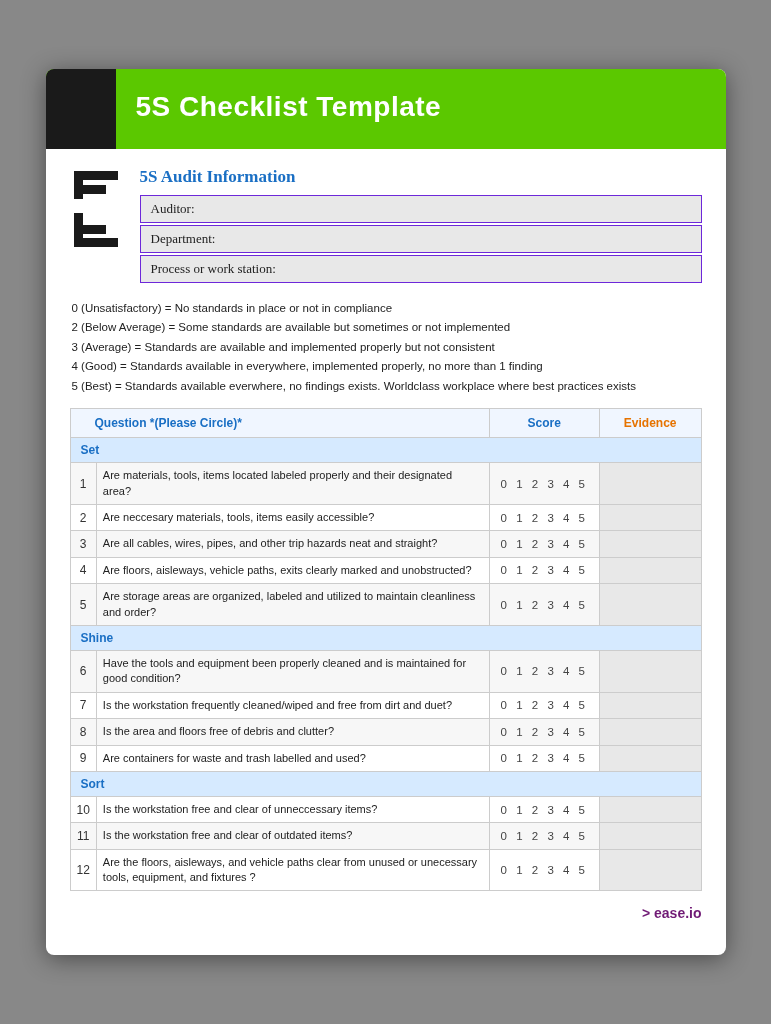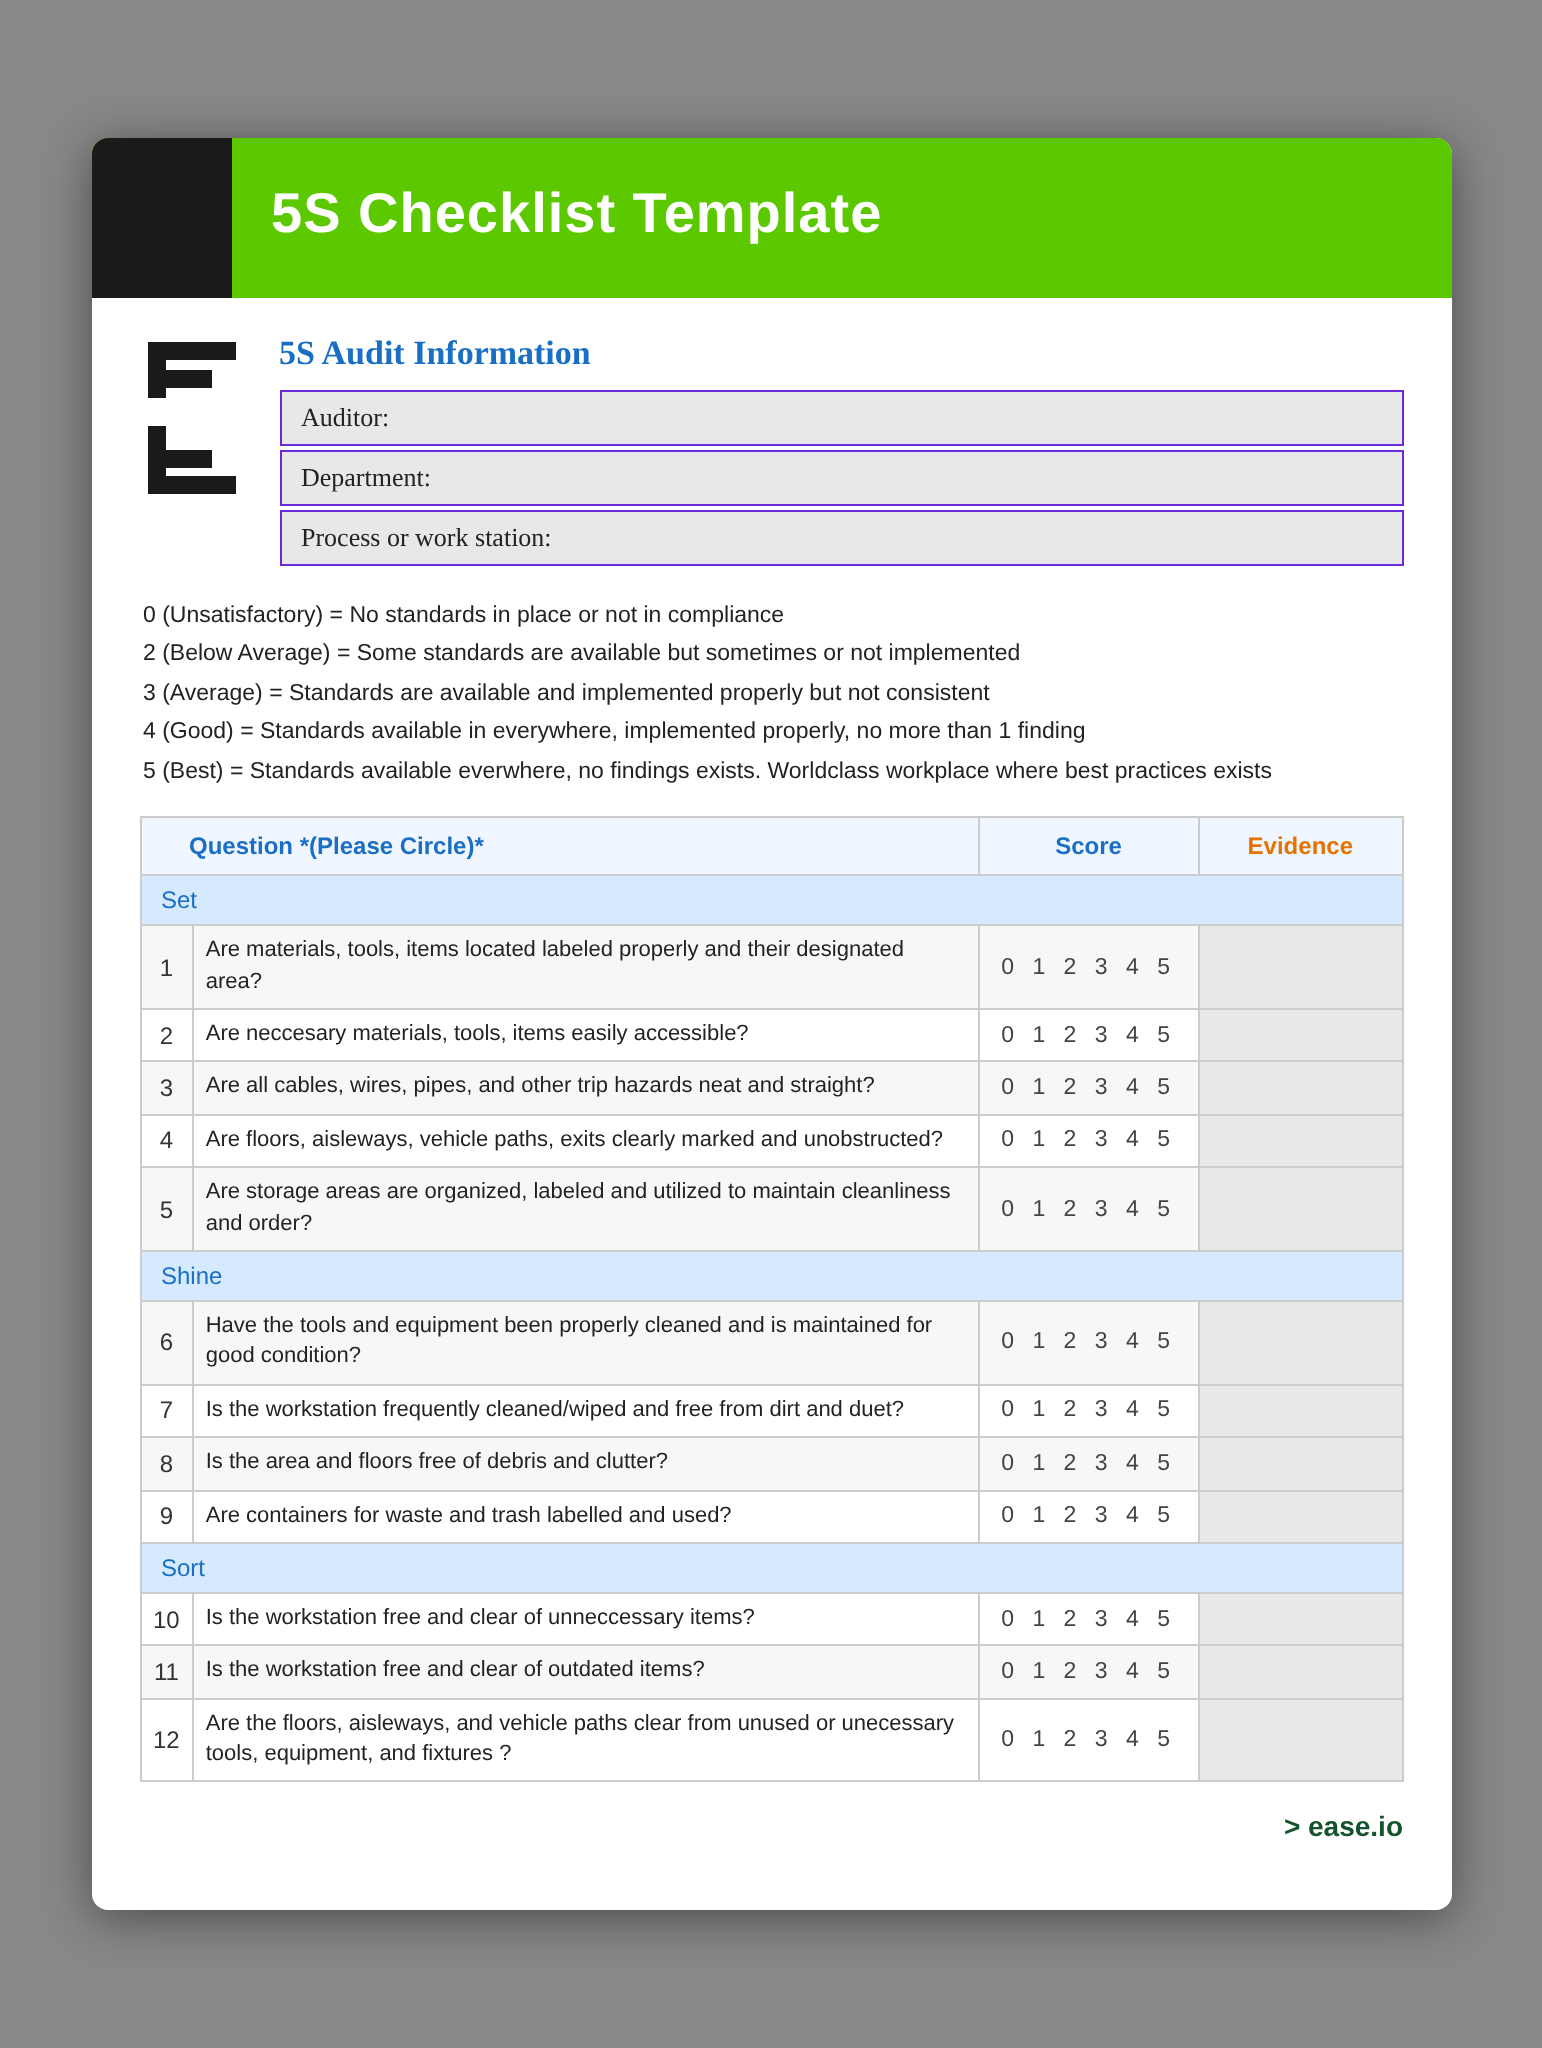--- a/index.html
+++ b/index.html
@@ -100,21 +100,21 @@
       width: 110px;
     }
     .table-header-row th.evidence-col {
       text-align: center;
       width: 90px;
       color: #e67300;
     }
     .category-row td {
       background: #d6eaff;
       color: #1a6fc4;
-      font-weight: normal;
+      font-weight: bold;
       font-size: 12px;
       padding: 5px 10px;
       border: 1px solid #ccc;
     }
     .data-row td {
       border: 1px solid #ccc;
       padding: 5px 6px;
       vertical-align: middle;
     }
     .data-row:nth-child(even) {
@@ -139,21 +139,21 @@
       margin-left: 32px;
     }
     .evidence-cell {
       background: #e8e8e8;
       width: 90px;
     }
     .footer-link {
       text-align: right;
       padding: 14px 24px 4px 0;
       font-size: 14px;
-      color: #14532d;
+      color: #701a75;
       font-weight: bold;
     }
   </style>
 </head>
 <body>
 
 <div class="page-wrapper">
 
   <div class="header-bar">
     <div class="header-black-block"></div>

